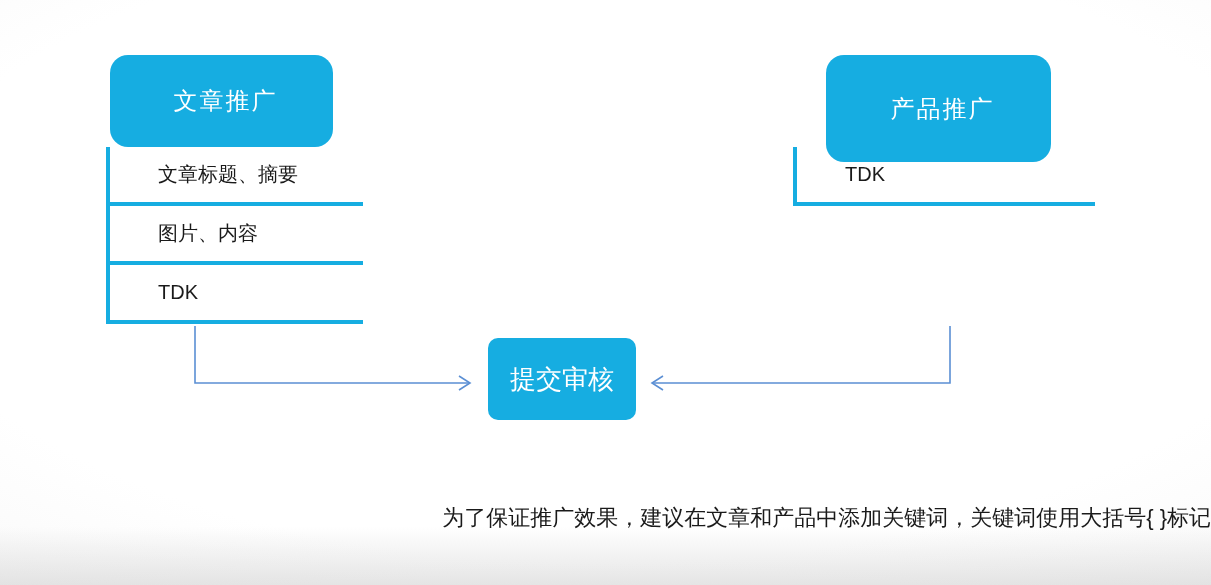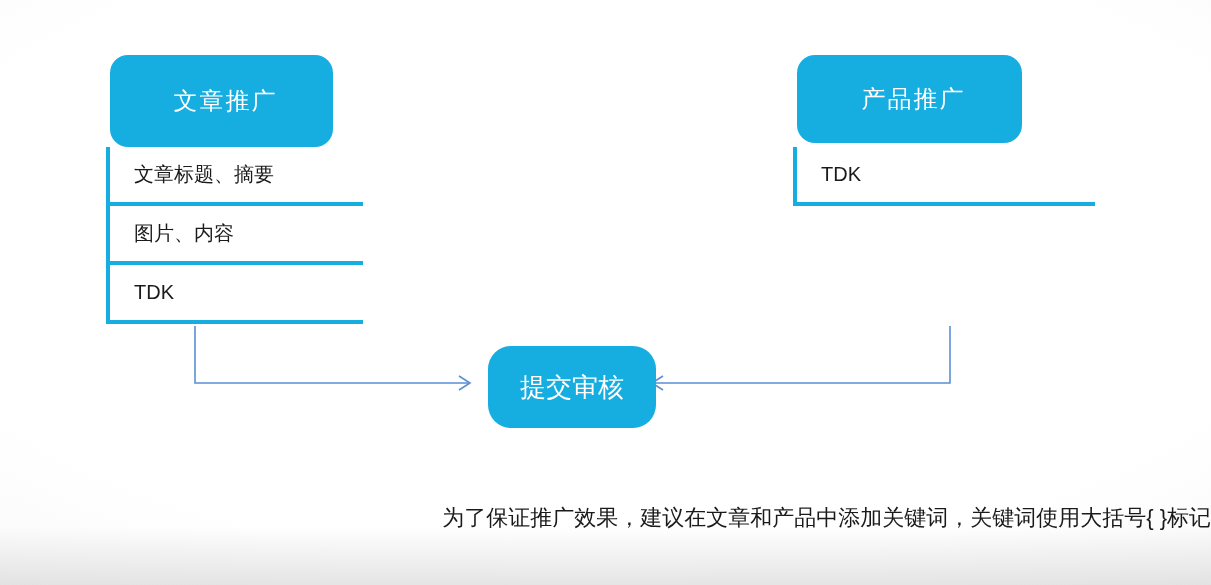--- a/index.html
+++ b/index.html
@@ -29,51 +29,50 @@
     display: flex;
     align-items: center;
     justify-content: center;
     color: var(--title-text);
     font-size: 24px;
     letter-spacing: 2px;
     z-index: 2;
     padding-left: 8px;
   }
   .title-box.left  { left: 110px; top: 55px; width: 223px; height: 92px; }
-  .title-box.right { left: 797px; top: 55px; width: 225px; height: 88px; }
+  .title-box.right { left: 826px; top: 55px; width: 225px; height: 107px; }
   .item-list {
     position: absolute;
     top: 147px;
     border-left: 4px solid var(--accent);
     z-index: 1;
   }
   .item-list.left  { left: 106px; width: 257px; }
   .item-list.right { left: 793px; width: 302px; }
   .item-row {
     height: 59px;
     display: flex;
     align-items: center;
-    padding-left: 24px;
+    padding-left: 48px;
     border-bottom: 4px solid var(--accent);
     font-size: 20px;
     color: var(--text);
   }
   .center-box {
     position: absolute;
     left: 488px; top: 338px;
-    width: 168px; height: 82px;
+    width: 148px; height: 82px;
     background: var(--accent);
-    border-radius: 23px;
+    border-radius: 10px;
     display: flex;
     align-items: center;
     justify-content: center;
     color: var(--title-text);
     font-size: 26px;
     z-index: 2;
-    margin-top: 8px;
   }
   .connectors {
     position: absolute;
     left: 0; top: 0;
     width: 1211px; height: 585px;
     z-index: 1;
   }
   .connectors path {
     fill: none;
     stroke: var(--arrow);

